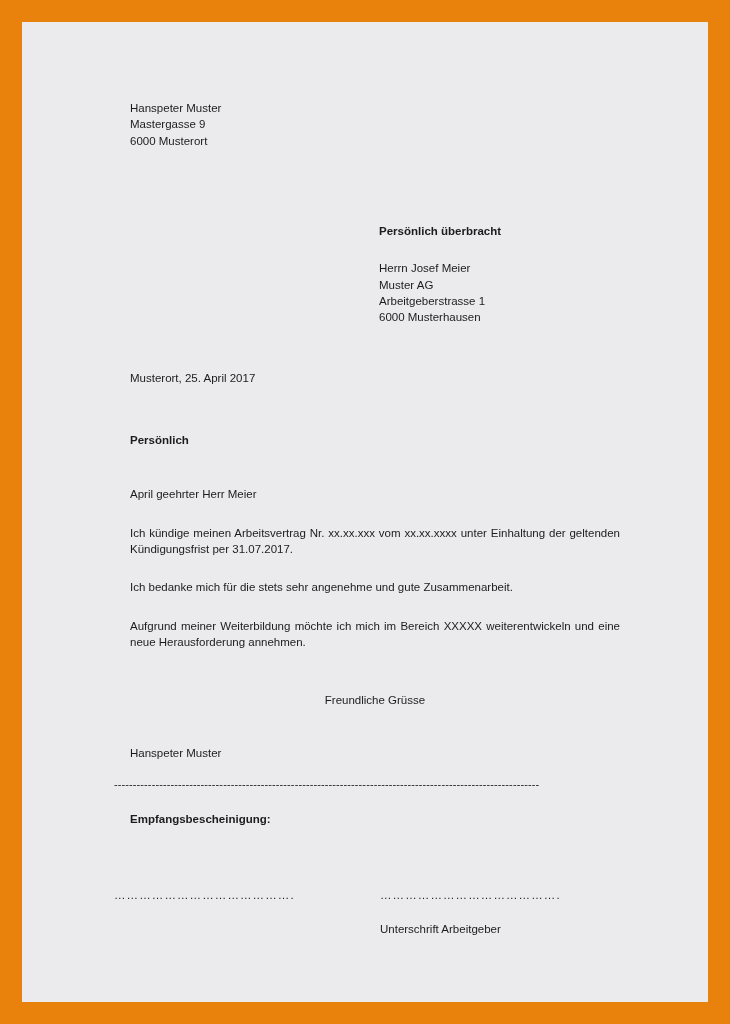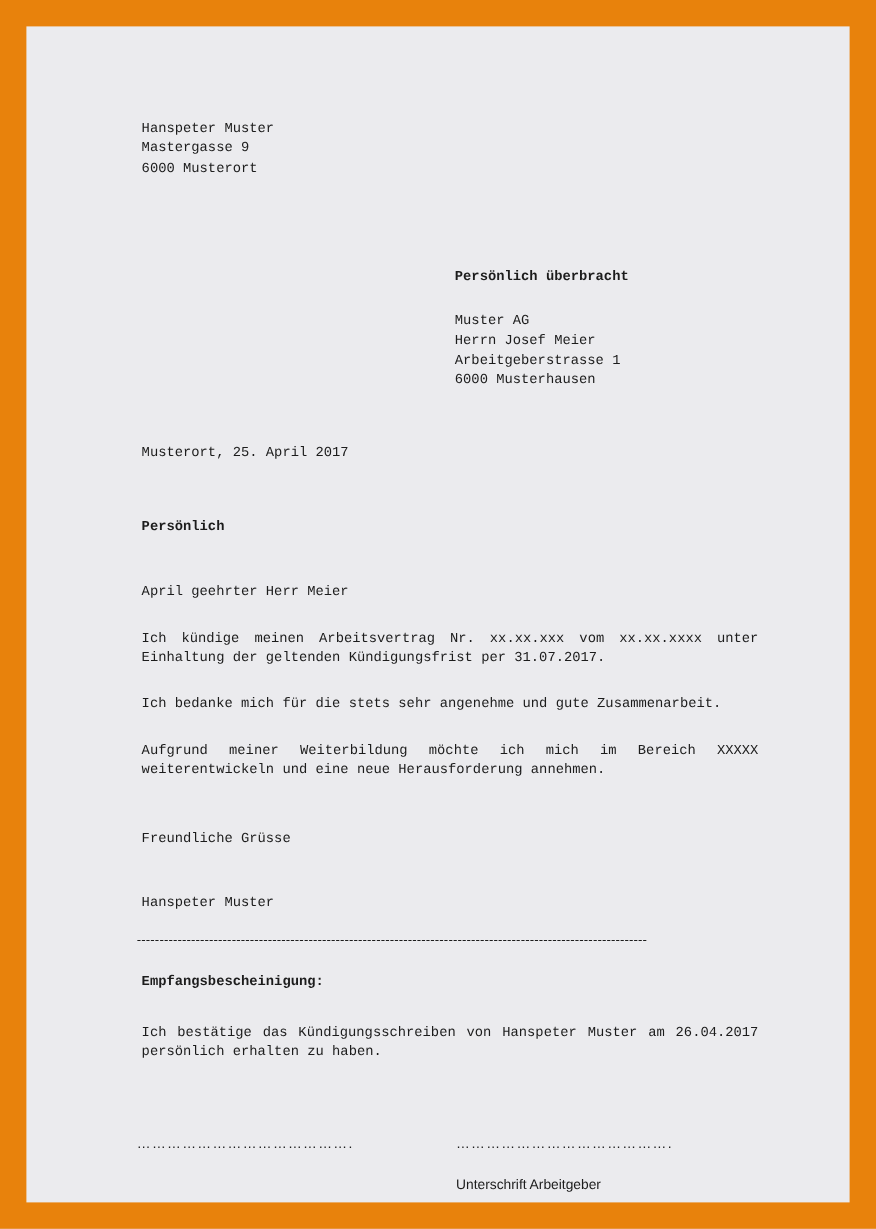--- a/index.html
+++ b/index.html
@@ -28,22 +28,21 @@
     top: 0;
     width: 100%;
     height: 100%;
     box-sizing: border-box;
     padding: 78px 72px 30px 92px;
     font-size: 11.5px;
     color: #1c1c1c;
     line-height: 1.42;
   }
   .block {
-    margin: 4px;
-    font-family: Liberation Mono, monospace;
+    margin: 16px;
   }
   .line {
     white-space: pre-wrap;
   }
   .sender {
     margin-top: 0;
   }
   .recipient-wrap {
     margin-top: 74px;
     margin-left: 265px;
@@ -61,20 +60,21 @@
   }
   .salutation {
     margin-top: 38px;
   }
   .para {
     margin-top: 22px;
     text-align: justify;
   }
   .closing {
     margin-top: 42px;
+    text-align: center;
   }
   .signer {
     margin-top: 36px;
   }
   .divider {
     margin-top: 16px;
     font-size: 11px;
     letter-spacing: 0.1px;
     color: #1c1c1c;
     overflow: hidden;
@@ -121,22 +121,22 @@
   <div class="doc">
 
     <div class="block sender">
       <div class="line">Hanspeter Muster</div>
       <div class="line">Mastergasse 9</div>
       <div class="line">6000 Musterort</div>
     </div>
 
     <div class="block recipient-wrap">
       <div class="recipient-head">Persönlich überbracht</div>
+      <div class="line">Herrn Josef Meier</div>
       <div class="line">Muster AG</div>
-      <div class="line">Herrn Josef Meier</div>
       <div class="line">Arbeitgeberstrasse 1</div>
       <div class="line">6000 Musterhausen</div>
     </div>
 
     <div class="block place-date">Musterort, 25. April 2017</div>
 
     <div class="block subject">Persönlich</div>
 
     <div class="block salutation">April geehrter Herr Meier</div>
 
@@ -145,21 +145,20 @@
     <div class="block para">Aufgrund meiner Weiterbildung möchte ich mich im Bereich XXXXX weiterentwickeln und eine neue Herausforderung annehmen.</div>
 
     <div class="block closing">Freundliche Grüsse</div>
 
     <div class="block signer">Hanspeter Muster</div>
 
     <div class="divider">-----------------------------------------------------------------------------------------------------------------</div>
 
     <div class="block receipt-title">Empfangsbescheinigung:</div>
 
-    <div class="block receipt-body">Ich bestätige das Kündigungsschreiben von Hanspeter Muster am 26.04.2017 persönlich erhalten zu haben.</div>
 
     <div class="sig-row">
       <div class="sig-col">
         <div class="dots">…………………………………….</div>
       </div>
       <div class="sig-col right">
         <div class="dots">…………………………………….</div>
         <div class="sig-label">Unterschrift Arbeitgeber</div>
       </div>
     </div>

